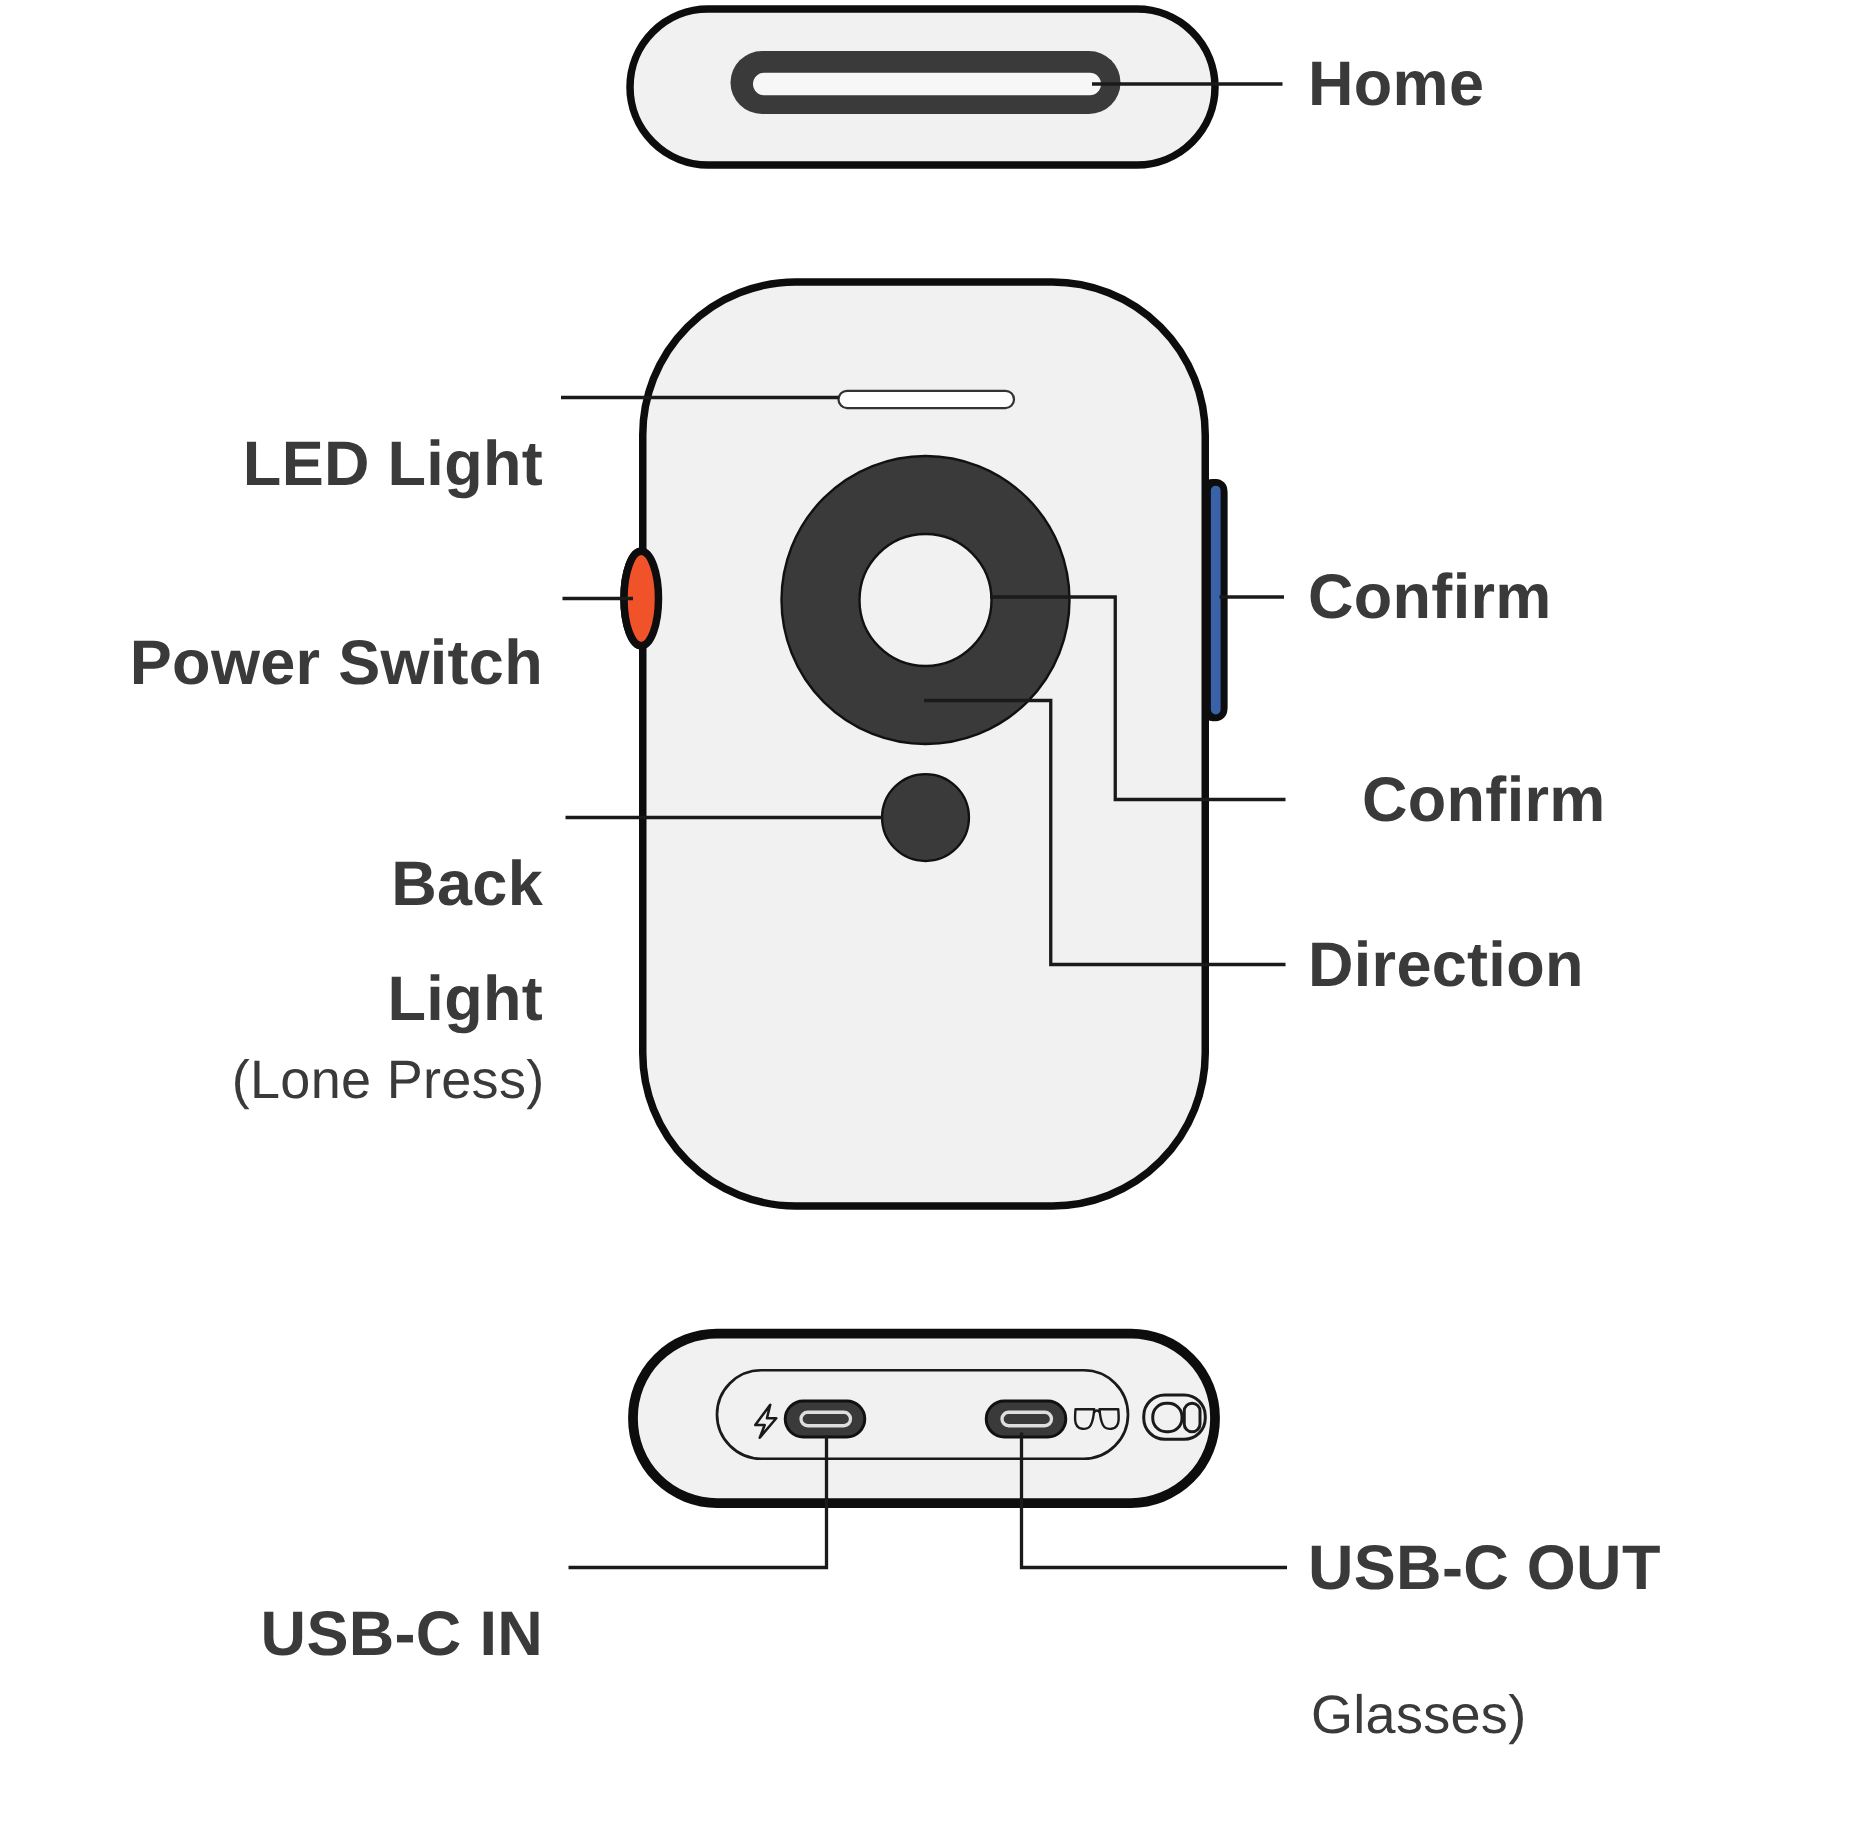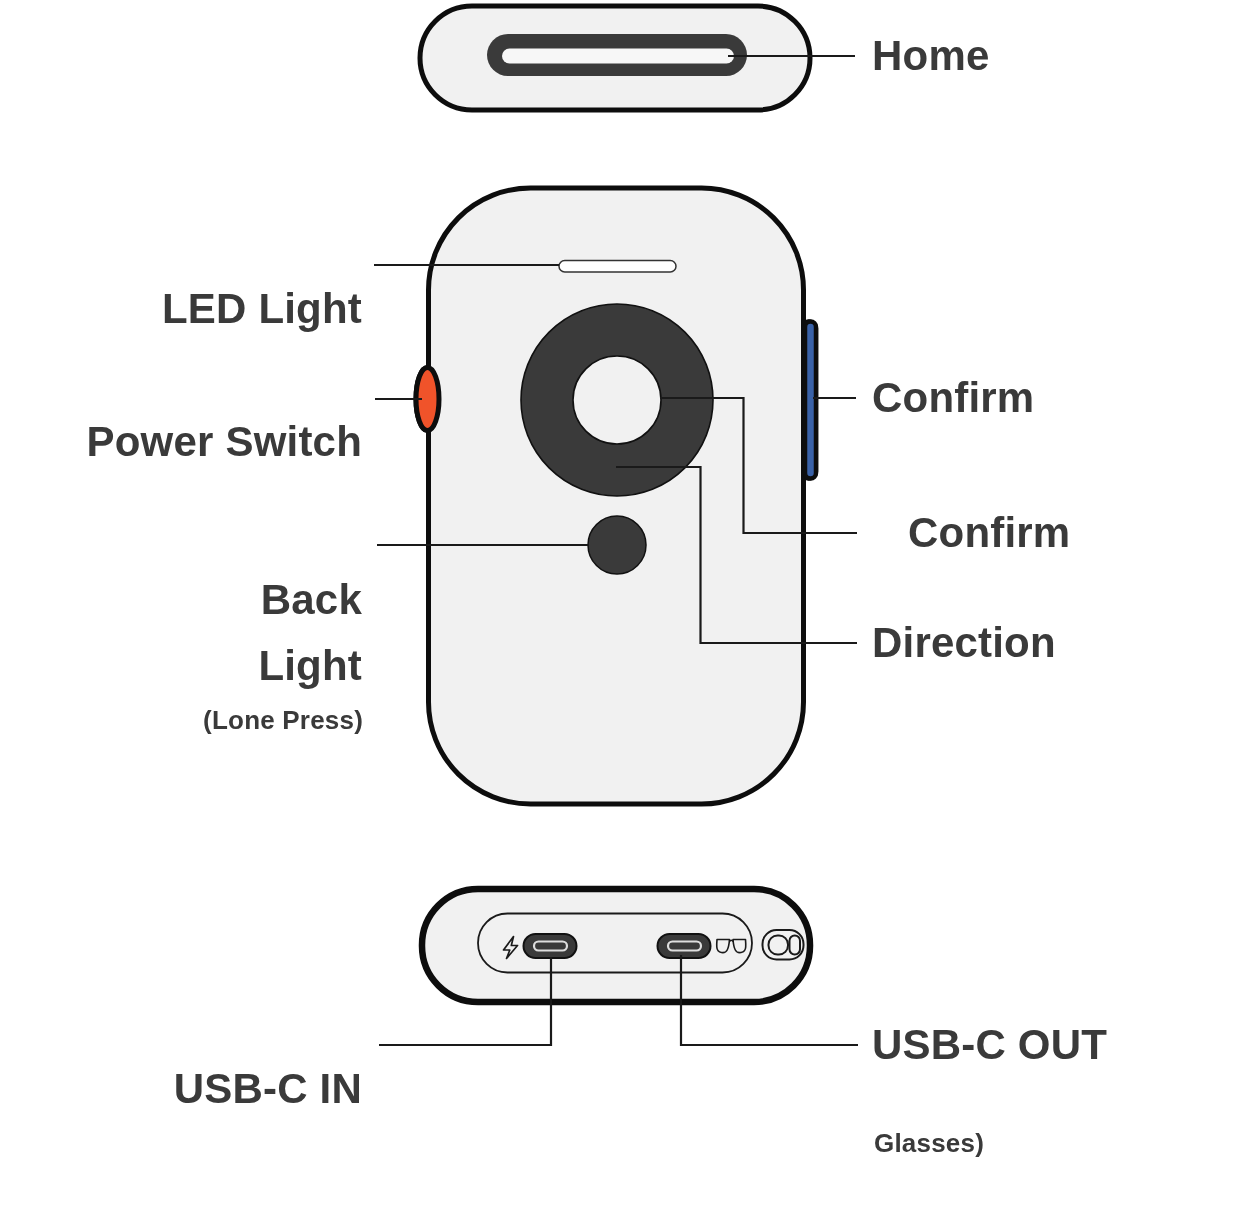--- a/index.html
+++ b/index.html
@@ -6,21 +6,21 @@
   .canvas{
     position:relative;width:1234px;height:1214px;background:#ffffff;
     font-family:"Liberation Sans", sans-serif;overflow:hidden;
   }
   .canvas svg{position:absolute;left:0;top:0;}
   .label{
     position:absolute;font-weight:700;font-size:42px;line-height:44px;
     color:var(--text,#3a3a3a);letter-spacing:.2px;white-space:nowrap;
   }
   .left-col{text-align:right;margin-top:44px;}
-  .sub{font-weight:700;font-size:26px;line-height:40px;letter-spacing:.2px;}
+  .sub{font-weight:400;font-size:36px;line-height:40px;letter-spacing:.2px;}
   .callout{stroke:var(--line,#1a1a1a);stroke-width:2.2;fill:none;}
   .outline{stroke:#0d0d0d;fill:none;}
 </style>
 </head>
 <body>
 
 <div class="canvas">
 
   <svg width="1234" height="1214" viewBox="0 0 1234 1214">
 
@@ -84,21 +84,21 @@
 
       <path d="M551 957 V1045 H379" class="callout"></path>
       <path d="M681 955 V1045 H858" class="callout"></path>
     </g>
   </svg>
 
   <div class="label left-col" style="left:60px;width:302px;top:243px">LED Light</div>
 
   <div class="label left-col" style="left:60px;width:302px;top:376px">Power Switch</div>
 
-  <div class="label left-col" style="left:60px;width:302px;top:534px">Back</div>
+  <div class="label left-col" style="left:60px;width:302px;top:523px">Back</div>
 
   <div class="label left-col" style="left:60px;width:302px;top:600px">Light</div>
 
   <div class="label left-col sub" style="left:60px;width:303px;top:656px">(Lone Press)</div>
 
   <div class="label left-col" style="left:60px;width:302px;top:1023px">USB-C IN</div>
 
   <div class="label" style="left:872px;top:34px">Home</div>
 
   <div class="label" style="left:872px;top:376px">Confirm</div>

